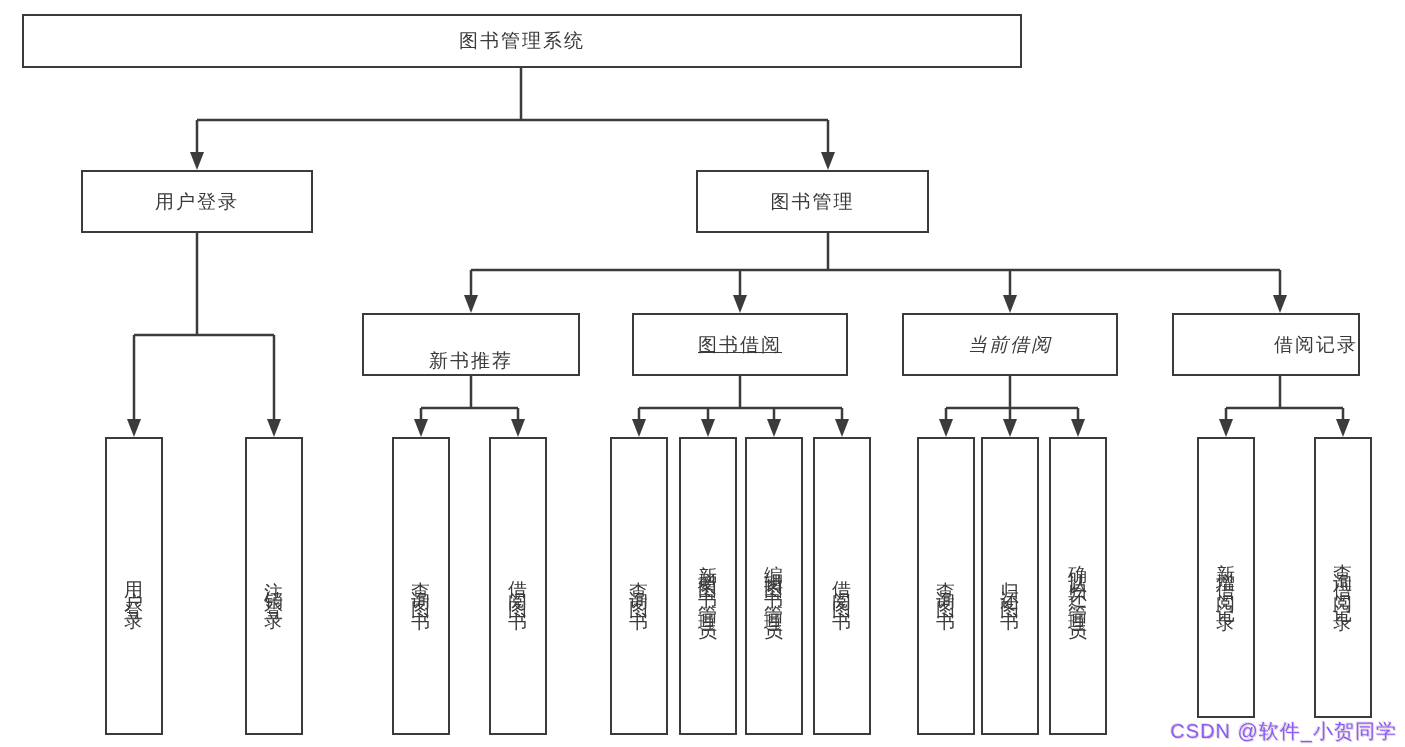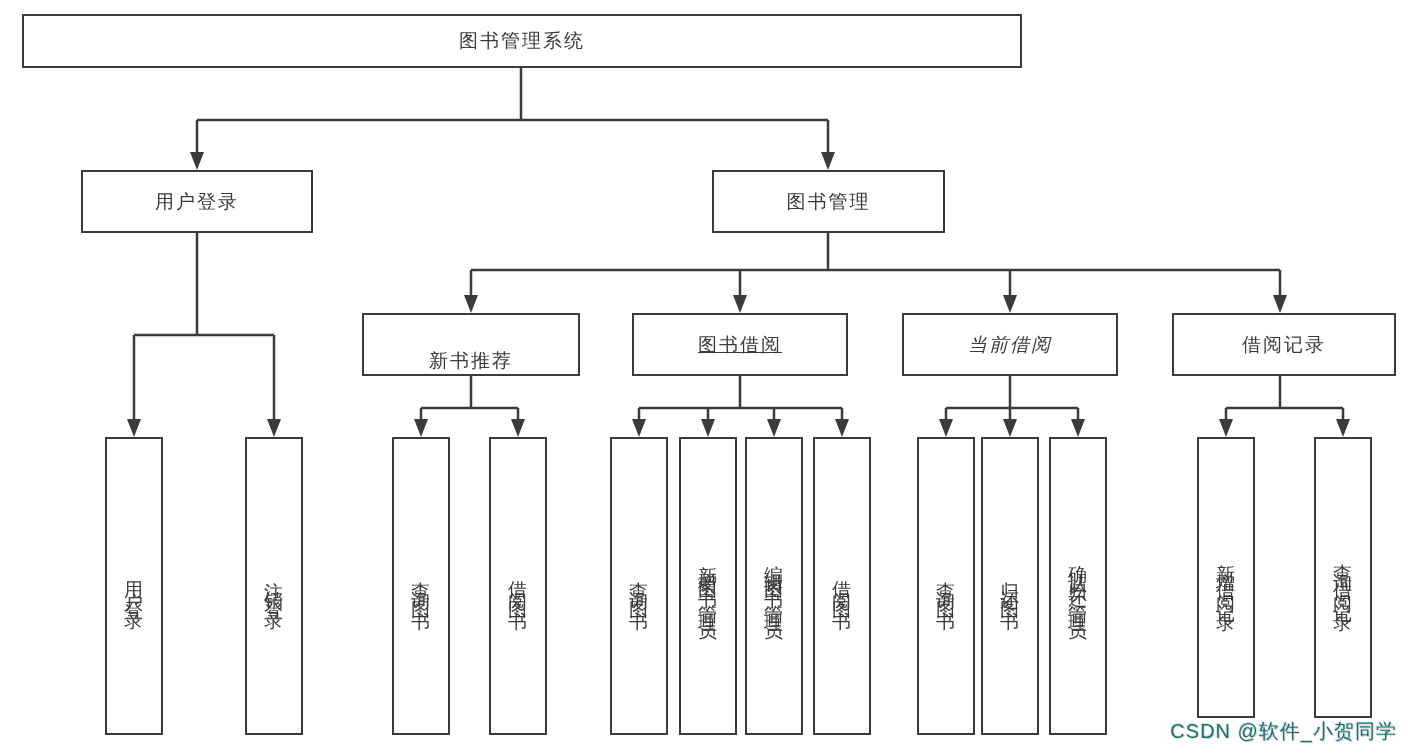--- a/index.html
+++ b/index.html
@@ -39,21 +39,21 @@
     letter-spacing: 10px;
     white-space: nowrap;
   }
   .vleaf.long span { letter-spacing: 8px; }
   .watermark {
     position: absolute;
     right: 8px;
     bottom: 2px;
     font-size: 20px;
     letter-spacing: 1px;
-    color: #0f766e;
+    color: #8b5cf6;
     text-shadow: 1px 1px 0 rgba(214,160,160,0.45), -1px -1px 0 rgba(160,170,220,0.35);
     white-space: nowrap;
   }
 </style>
 </head>
 <body>
 
 <div class="canvas">
 
   <svg class="connectors" viewBox="0 0 1405 747" xmlns="http://www.w3.org/2000/svg">
@@ -99,34 +99,34 @@
     </g>
   </svg>
 
   <div class="box" style="left:22px; top:14px; width:1000px; height:54px;">
     <span class="hlabel">图书管理系统</span>
   </div>
 
   <div class="box" style="left:81px; top:170px; width:232px; height:63px;">
     <span class="hlabel">用户登录</span>
   </div>
-  <div class="box" style="left:712px; top:170px; width:233px; height:63px;">
+  <div class="box" style="left:696px; top:170px; width:233px; height:63px;">
     <span class="hlabel">图书管理</span>
   </div>
 
   <div class="box" style="left:362px; top:313px; width:218px; height:63px;align-items:flex-end;">
     <span class="hlabel">新书推荐</span>
   </div>
   <div class="box" style="left:632px; top:313px; width:216px; height:63px;text-decoration:underline;">
     <span class="hlabel">图书借阅</span>
   </div>
   <div class="box" style="left:902px; top:313px; width:216px; height:63px;font-style:italic;">
     <span class="hlabel">当前借阅</span>
   </div>
-  <div class="box" style="left:1172px; top:313px; width:224px; height:63px;">
+  <div class="box" style="left:1172px; top:313px; width:188px; height:63px;justify-content:flex-end;">
     <span class="hlabel">借阅记录</span>
   </div>
 
   <div class="box vleaf" style="left:105px; top:437px; width:58px; height:298px;">
     <span>用户登录</span>
   </div>
   <div class="box vleaf" style="left:245px; top:437px; width:58px; height:298px;">
     <span>注销登录</span>
   </div>
 

